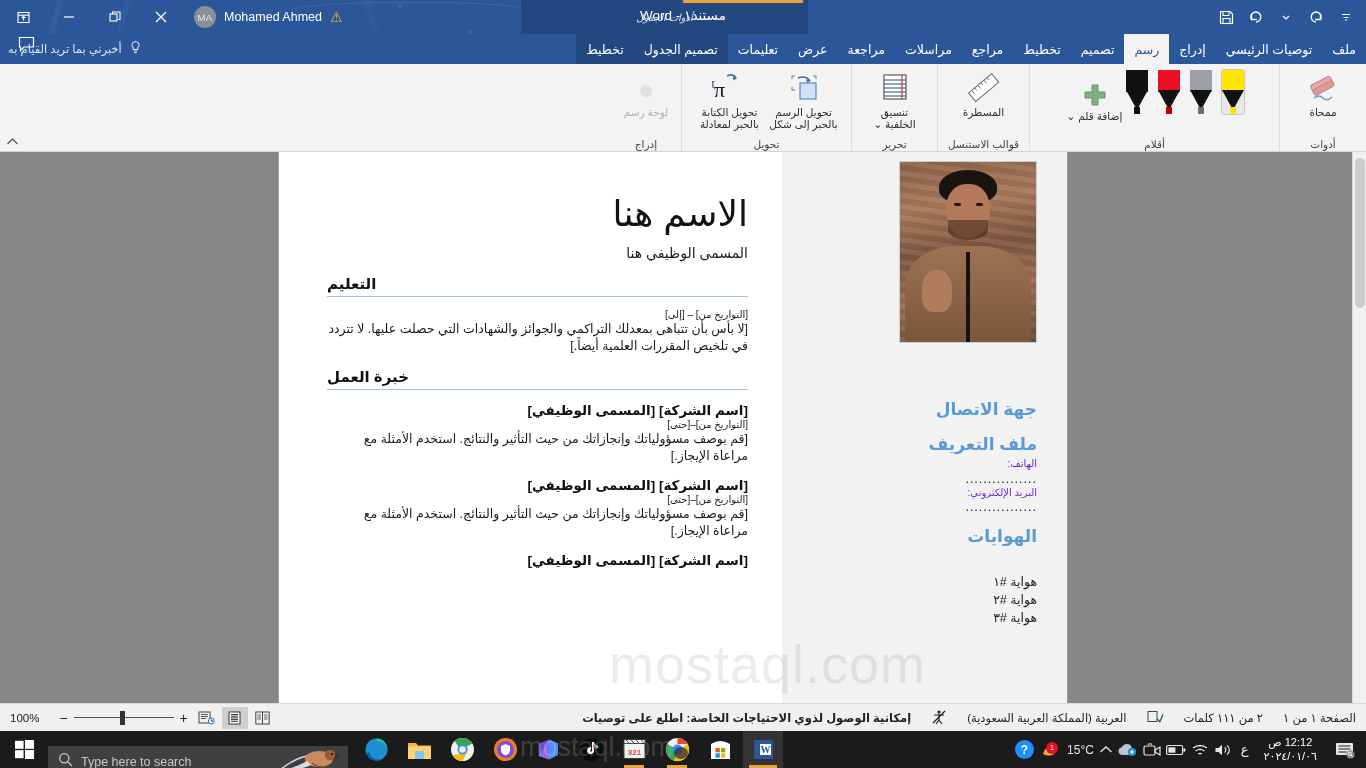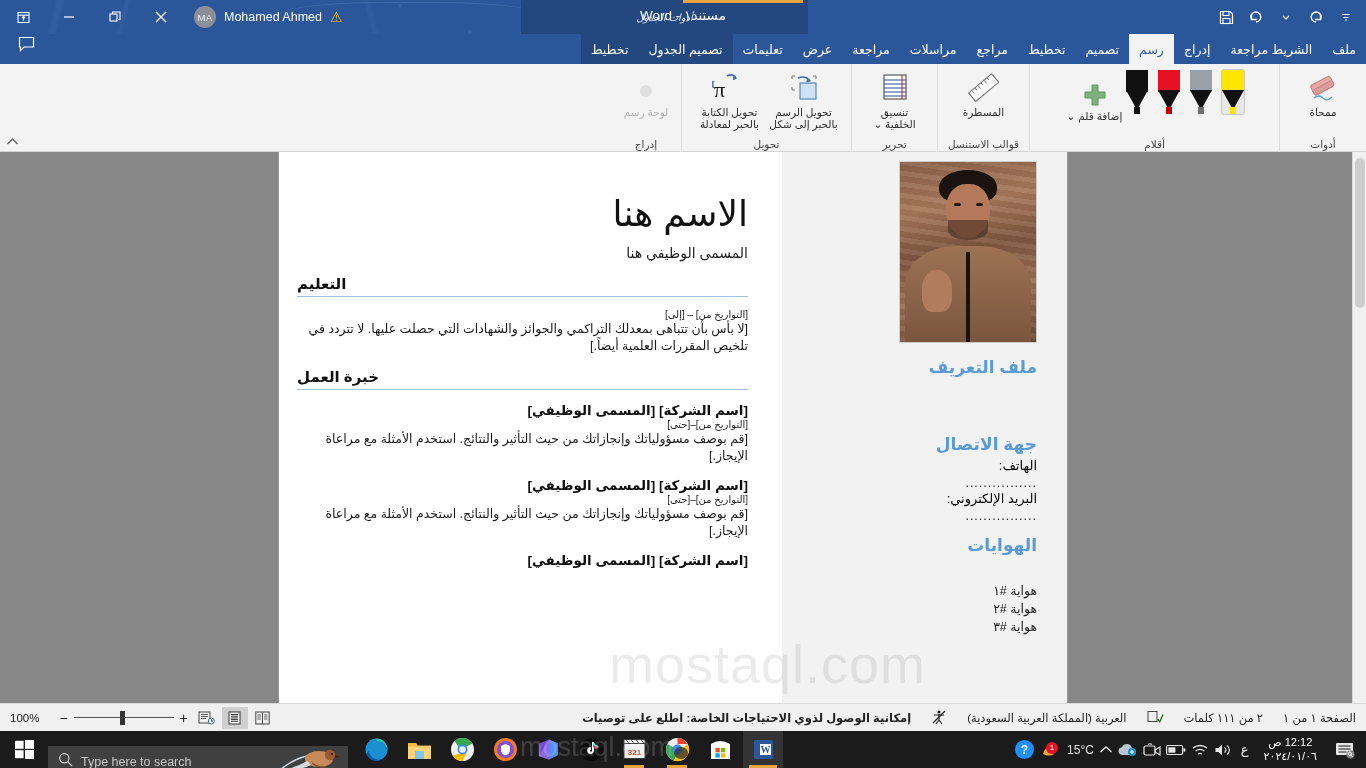--- a/index.html
+++ b/index.html
@@ -129,21 +129,21 @@
     background: #878787; overflow: hidden;
   }
   .page {
     position: absolute; top: 0; left: 279px; width: 788px; height: 551px;
     background: #ffffff; direction: rtl; box-shadow: 0 0 0 1px #9a9a9a;
     display: flex; flex-direction: row;
   }
   .page-right {
     width: 285px; background: #f2f2f2; padding: 6px 30px 0 18px; text-align: right;
   }
-  .page-left { flex: 1; padding: 44px 34px 0 18px; text-align: right; }
+  .page-left { flex: 1; padding: 44px 34px 0 48px; text-align: right; }
 
   .photo {
     width: 138px; height: 182px; margin: 3px 0 0 auto; border: 1px solid #cfcfcf;
     position: relative; overflow: hidden;
     background: linear-gradient(170deg, #8a6149 0%, #a8785a 25%, #7d563f 48%, #9b6e52 70%, #6d4a36 100%);
   }
   .photo .bg-stripes { position: absolute; inset: 0; opacity: .35;
     background: repeating-linear-gradient(8deg, rgba(255,255,255,.18) 0 5px, rgba(0,0,0,.12) 5px 11px); }
   .photo .hair { position: absolute; top: 8px; left: 50%; transform: translateX(-50%);
     width: 58px; height: 34px; background: #1a1310; border-radius: 50% 50% 42% 42%; }
@@ -158,21 +158,21 @@
     border-radius: 40% 40% 0 0; }
   .photo .zip { position: absolute; bottom: 0; left: 50%; transform: translateX(-50%);
     width: 4px; height: 90px; background: #191210; }
   .photo .thumb { position: absolute; bottom: 30px; left: 22px; width: 30px; height: 42px;
     background: #b07c5d; border-radius: 45% 45% 35% 35%; }
 
   .sb-h {
     color: #5b9bd5; font-size: 17px; font-weight: bold; margin: 18px 0 2px; text-align: right;
   }
   .sb-h.first { margin-top: 14px; }
-  .sb-p { font-size: 13px; color: #000000; text-align: right; line-height: 1.45; }
+  .sb-p { font-size: 10px; color: #6d28d9; text-align: right; line-height: 1.45; }
   .sb-dots { font-size: 12.5px; color: #222; letter-spacing: 1px; text-align: right; }
   .sb-li { font-size: 12.5px; color: #222; text-align: right; line-height: 1.28; }
   .sb-li.sel { background: #c8c8c8; display: inline-block; padding: 0 1px; }
   .hob-wrap { text-align: right; margin-top: 25px; }
 
   .nm { font-size: 36px; line-height: 1.02; color: #111; text-align: right; font-weight: 400; }
   .subt { font-size: 14px; color: #1a1a1a; margin-top: 12px; text-align: right; }
   .sec-h {
     font-size: 15px; font-weight: bold; color: #111; text-align: left;
     margin-top: 14px; padding-bottom: 3px; border-bottom: 1.5px solid #9dc3e6;
@@ -313,33 +313,42 @@
             <path d="M1.5 1.5 H11 L13.5 4 V13.5 H1.5 Z" stroke="#fff" fill="none" stroke-width="1.2"></path>
             <rect x="4" y="1.5" width="6" height="4" stroke="#fff" fill="none" stroke-width="1.1"></rect>
             <rect x="4" y="8.5" width="7" height="5" stroke="#fff" fill="none" stroke-width="1.1"></rect>
           </svg>
       </div>
     </div>
   </div>
 
   <div class="tabstrip" id="tabstrip">
       <div class="tab">ملف</div>
-      <div class="tab">الشريط مراجعة</div>
+      <div class="tab">توصيات الرئيسي</div>
       <div class="tab">إدراج</div>
       <div class="tab active">رسم</div>
       <div class="tab">تصميم</div>
       <div class="tab">تخطيط</div>
       <div class="tab">مراجع</div>
       <div class="tab">مراسلات</div>
       <div class="tab">مراجعة</div>
       <div class="tab">عرض</div>
       <div class="tab">تعليمات</div>
       <div class="tab ctx">تصميم الجدول</div>
       <div class="tab ctx">تخطيط</div>
     </div>
+  <div class="tellme" style="top:34px">
+    <span>
+      <svg width="15" height="15" viewBox="0 0 15 15">
+          <path d="M7.5 1.5 a3.6 3.6 0 0 1 2.2 6.4 v1.6 h-4.4 V7.9 A3.6 3.6 0 0 1 7.5 1.5z" stroke="#dbe4f3" fill="none" stroke-width="1.1"></path>
+          <path d="M5.8 11 h3.4 M6.3 12.8 h2.4" stroke="#dbe4f3" stroke-width="1.1"></path>
+        </svg>
+    </span>
+    <span class="txt">أخبرني بما تريد القيام به</span>
+  </div>
   <div class="comment-ico">
     <svg width="17" height="17" viewBox="0 0 17 17">
         <path d="M1.5 1.5 H15.5 V11 H6 L2.5 14.5 V11 H1.5 Z" stroke="#fff" fill="none" stroke-width="1.2"></path>
       </svg>
   </div>
 
   <div class="ribbon">
 
     <div class="rgroup" style="min-width:86px">
       <div class="ritems">
@@ -486,22 +495,22 @@
           <div class="jacket"></div>
           <div class="zip"></div>
           <div class="hair"></div>
           <div class="face"></div>
           <div class="eyeL"></div>
           <div class="eyeR"></div>
           <div class="beard"></div>
           <div class="thumb"></div>
         </div>
 
+        <div class="sb-h" style="margin-top:56px">جهة الاتصال</div>
         <div class="sb-h first">ملف التعريف</div>
-        <div class="sb-h" style="margin-top:56px">جهة الاتصال</div>
         <div class="sb-p">الهاتف:</div>
         <div class="sb-dots">................</div>
         <div class="sb-p">البريد الإلكتروني:</div>
         <div class="sb-dots">................</div>
 
         <div class="sb-h" style="margin-top:12px">الهوايات</div>
         <div class="hob-wrap" id="hobbies">
             <div><span class="sb-li">هواية #١</span></div>
             <div><span class="sb-li">هواية #٢</span></div>
             <div><span class="sb-li">هواية #٣</span></div>

